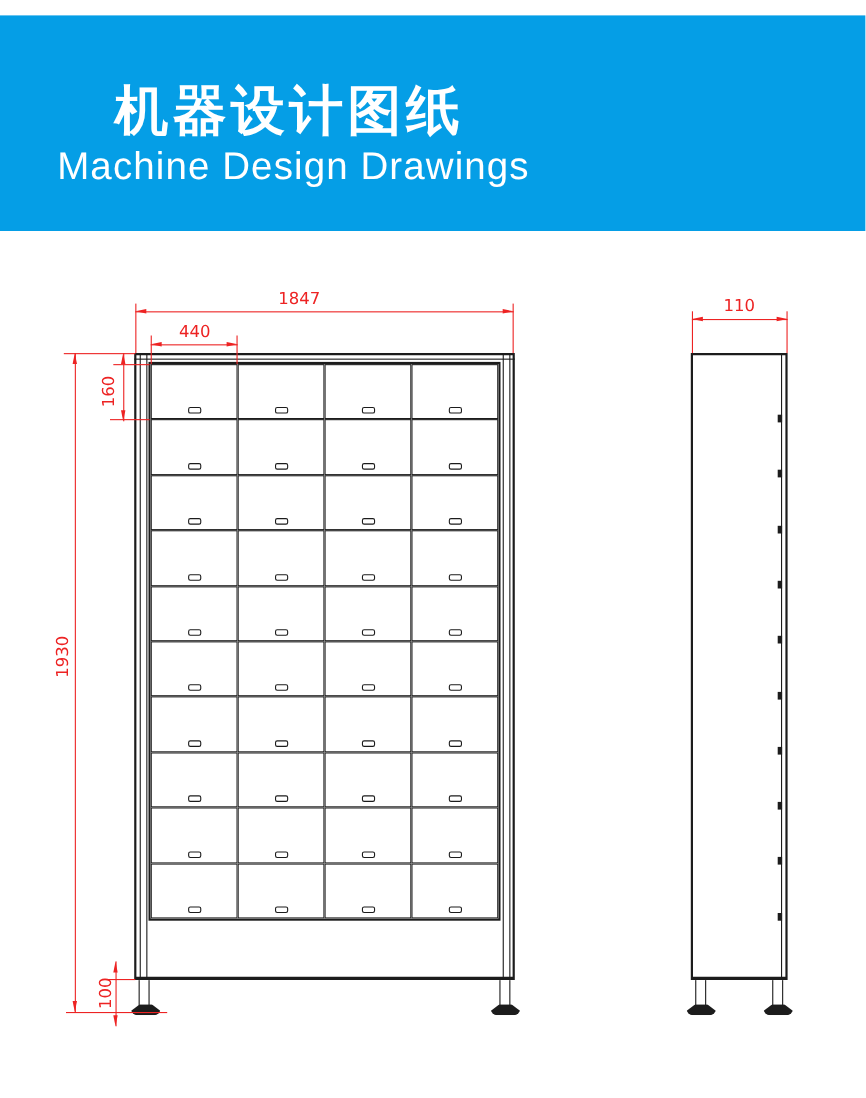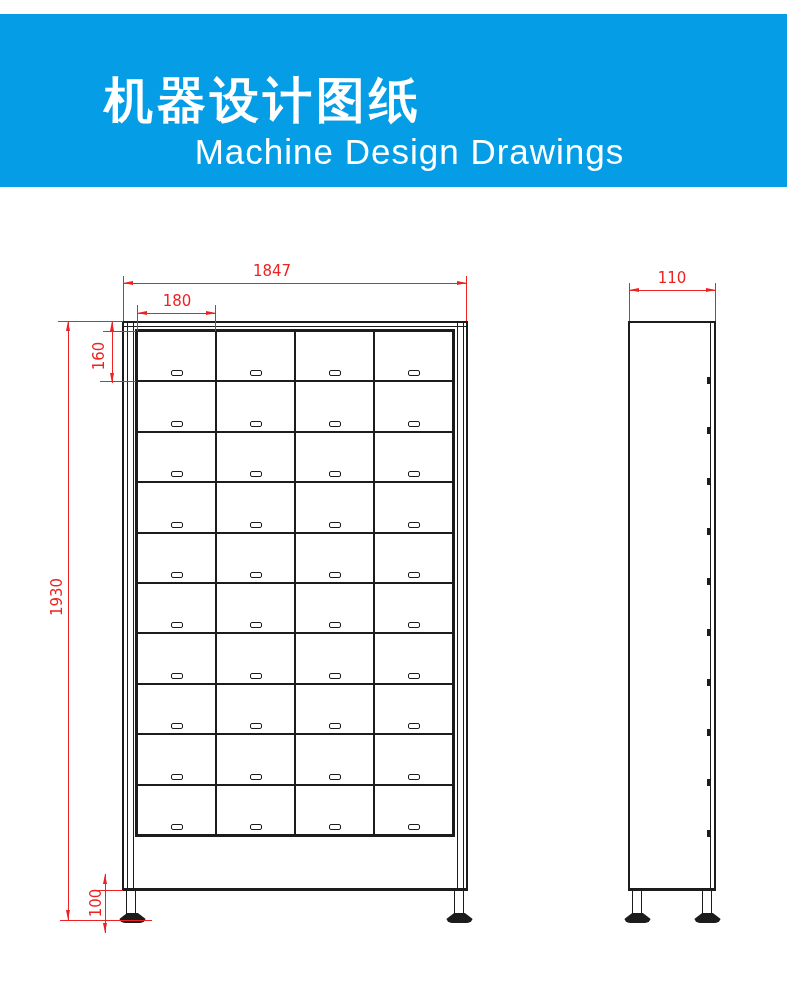--- a/index.html
+++ b/index.html
@@ -5,28 +5,28 @@
   * { margin:0; padding:0; box-sizing:border-box; }
   html,body { background:#ffffff; }
   .page {
     position:relative; width:787px; height:998px; margin:0 auto;
     background:#fff; overflow:hidden;
     font-family:"Liberation Sans", sans-serif;
     --ink:#1c1c1c; --red:#ed2323; --accent:#059ee6;
   }
 
   
-  .banner { position:absolute; left:0; top:14px; width:787px; height:173px; background:var(--accent); }
+  .banner { position:absolute; left:0; top:14px; width:787px; height:196px; background:var(--accent); }
   .title-zh {
     position:absolute; left:104px; top:54px; color:#fff;
     font-size:49px; font-weight:bold; letter-spacing:4px; white-space:nowrap;
   }
   .title-en {
-    position:absolute; left:0; right:0; top:118px; padding-left:32px;
-    text-align:center; color:#fff; font-size:35px; font-weight:normal;
+    position:absolute; left:0; right:0; top:118px; padding-left:52px;
+    color:#fff; font-size:35px; font-weight:normal;
     letter-spacing:1px; white-space:nowrap;
   }
 
   
   .sheet { position:absolute; inset:0; }
 
   .ln { position:absolute; background:var(--ink); }
   .rln { position:absolute; background:var(--red); }
 
   
@@ -248,21 +248,21 @@
     <div class="arr tip-right" style="left:457px;top:280.5px"></div>
     <div class="rln" style="left:123px;top:276px;width:1px;height:45px"></div>
     <div class="rln" style="left:466px;top:276px;width:1px;height:45px"></div>
     <div class="dim-label" style="left:272px;top:271px">1847</div>
 
     <div class="rln" style="left:137px;top:313px;width:79px;height:1px"></div>
     <div class="arr tip-left" style="left:137px;top:310.5px"></div>
     <div class="arr tip-right" style="left:206px;top:310.5px"></div>
     <div class="rln" style="left:137px;top:305px;width:1px;height:26px"></div>
     <div class="rln" style="left:215px;top:305px;width:1px;height:26px"></div>
-    <div class="dim-label" style="left:177px;top:301px">180</div>
+    <div class="dim-label" style="left:177px;top:301px">440</div>
 
     <div class="rln" style="left:112px;top:321px;width:1px;height:62px"></div>
     <div class="arr tip-up" style="left:109.5px;top:321px"></div>
     <div class="arr tip-down" style="left:109.5px;top:373px"></div>
     <div class="rln" style="left:103px;top:331px;width:33px;height:1px"></div>
     <div class="rln" style="left:100px;top:381px;width:36px;height:1px"></div>
     <div class="dim-label vert" style="left:99px;top:356px">160</div>
 
     <div class="rln" style="left:68px;top:321px;width:1px;height:599px"></div>
     <div class="arr tip-up" style="left:65.5px;top:321px"></div>

